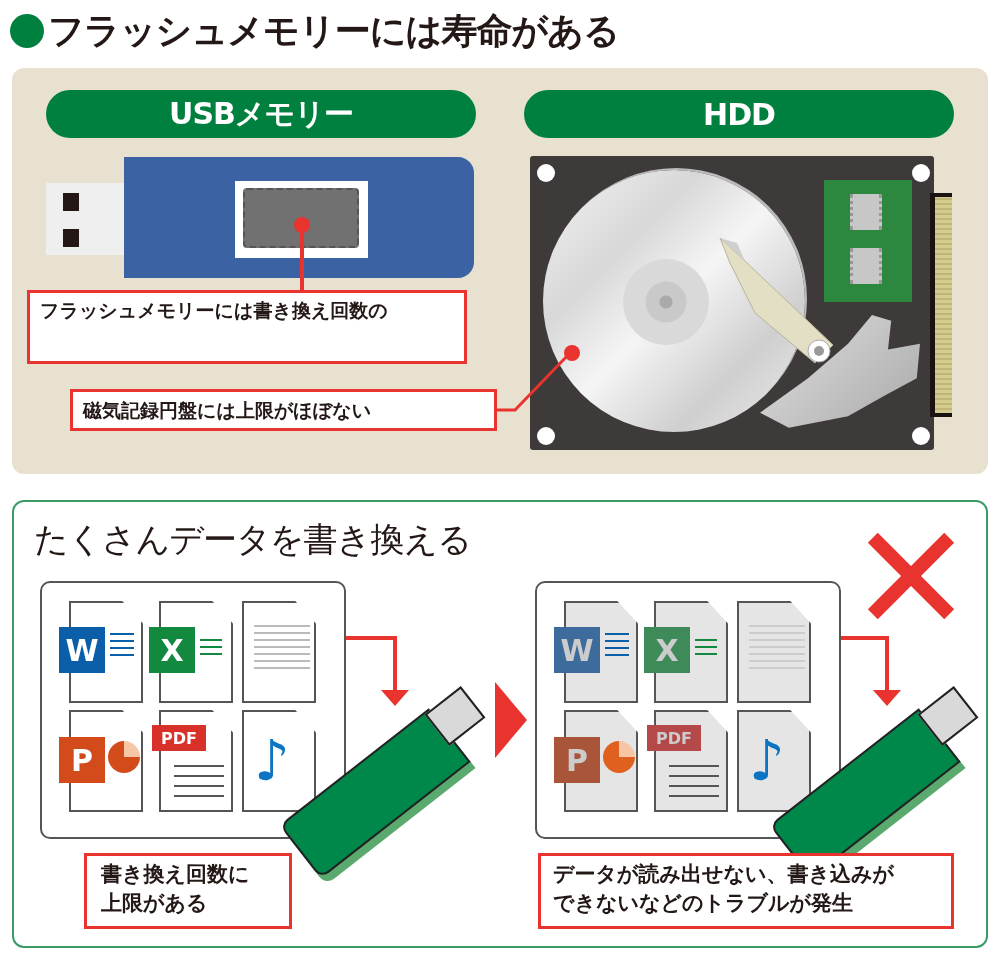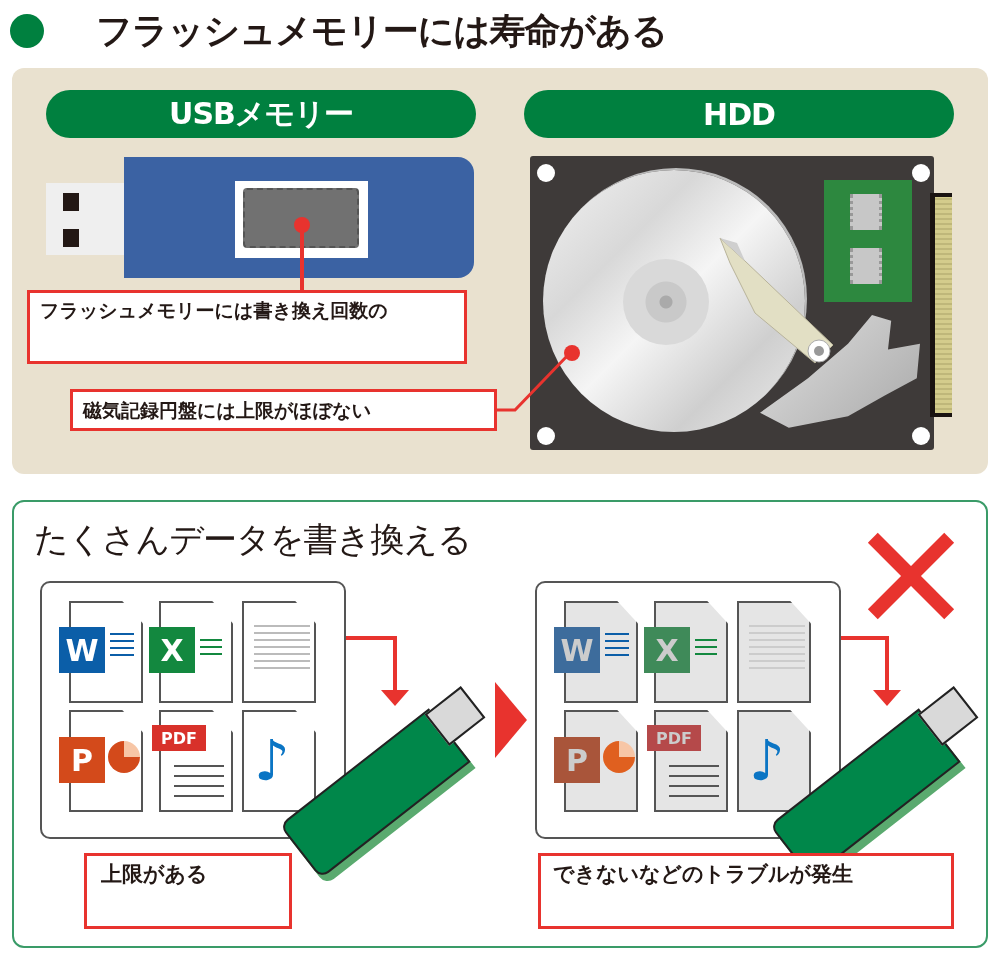--- a/index.html
+++ b/index.html
@@ -1,21 +1,21 @@
 <!DOCTYPE html>
 <html><head>
 <meta charset="utf-8">
 <style>
   * { box-sizing: border-box; margin: 0; padding: 0; }
   body { width: 1000px; height: 958px; background: #ffffff; position: relative; overflow: hidden;
          font-family: "DejaVu Sans", "Liberation Sans", sans-serif; color: #231815; }
   .abs { position: absolute; }
 
   
-  .main-title { left: 10px; top: 6px; height: 50px; display: flex; align-items: center; font-size: 36px; font-weight: bold; letter-spacing: -1px; gap: 48px; }
+  .main-title { left: 10px; top: 6px; height: 50px; display: flex; align-items: center; font-size: 36px; font-weight: bold; letter-spacing: -1px; }
   .title-dot { width: 34px; height: 34px; border-radius: 50%; background: #00803f; margin-right: 4px; flex-shrink: 0; }
 
   
   .top-panel { left: 12px; top: 68px; width: 976px; height: 406px; background: #e9e1cf; border-radius: 12px; }
   .pill { height: 48px; border-radius: 24px; background: #00803f; color: #fff; font-size: 30px; font-weight: bold;
           display: flex; align-items: center; justify-content: center; letter-spacing: -1px; }
   .pill-usb { left: 46px; top: 90px; width: 430px; }
   .pill-hdd { left: 524px; top: 90px; width: 430px; }
 
   
@@ -183,20 +183,21 @@
 </div>
 
 <div class="abs flow-arrow-h" style="left:346px;top:636px;width:50px;"></div>
 <div class="abs flow-arrow-v" style="left:393px;top:636px;height:56px;"></div>
 <div class="abs arrow-head" style="left:381px;top:690px;"></div>
 
 <div class="abs usb-stick" style="left:300px;top:818px;"></div>
 <div class="abs usb-stick-cap" style="left:432px;top:696px;transform:rotate(-38deg);"></div>
 
 <div class="abs callout callout-limit">
+  <div>書き換え回数に</div>
   <div>上限がある</div>
 </div>
 
 <div class="abs next-triangle"></div>
 
 <div class="abs files-box files-right greybox">
   <div class="doc grey" style="left:27px;top:18px;"></div>
   <div class="badge b-w" style="left:17px;top:44px;">W</div>
   <div class="lines" style="left:68px;top:50px;width:24px;">
       <i style="background:#0b5ea8"></i>
@@ -244,14 +245,15 @@
 <div class="abs flow-arrow-h" style="left:841px;top:636px;width:46px;"></div>
 <div class="abs flow-arrow-v" style="left:885px;top:636px;height:56px;"></div>
 <div class="abs arrow-head" style="left:873px;top:690px;"></div>
 
 <div class="abs usb-stick" style="left:790px;top:818px;"></div>
 <div class="abs usb-stick-cap" style="left:925px;top:696px;transform:rotate(-38deg);"></div>
 
 <div class="abs cross"></div>
 
 <div class="abs callout callout-trouble">
+  <div>データが読み出せない、書き込みが</div>
   <div>できないなどのトラブルが発生</div>
 </div>
 
 </body></html>

